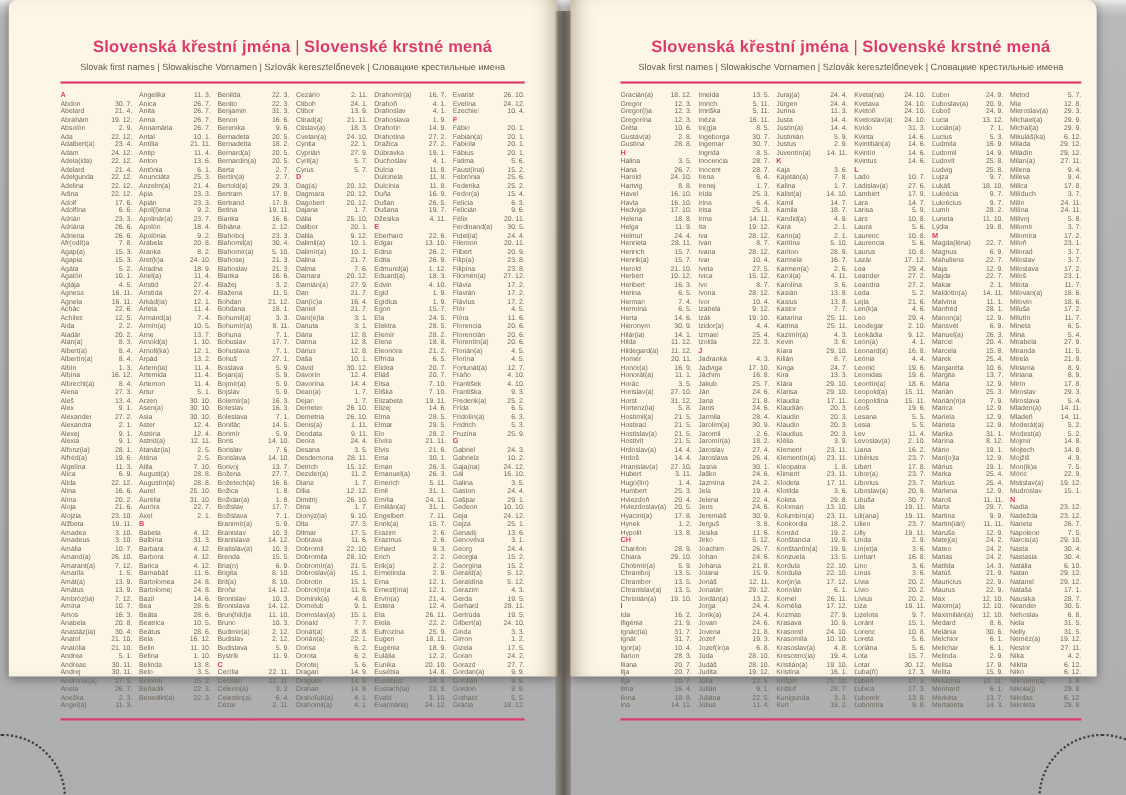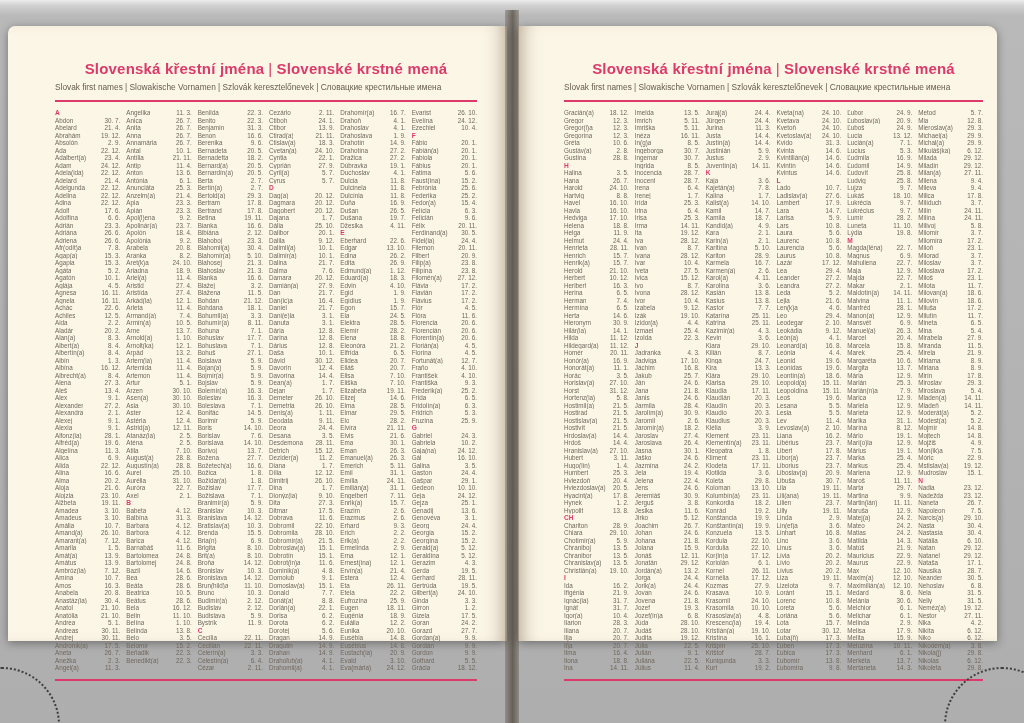--- a/index.html
+++ b/index.html
@@ -8,21 +8,21 @@
     --ink:#6f675d;
   }
   *{margin:0;padding:0;box-sizing:border-box;}
   html,body{width:1024px;height:723px;overflow:hidden;}
   body{
     font-family:"Liberation Sans", sans-serif;
     background:linear-gradient(180deg,#ececec 0%,#cfcfcf 6px,#b9b9b9 16px,#aeaeae 100%);
     position:relative;
   }
   .page{
-    position:absolute;top:26px;height:615px;
+    position:absolute;top:0;height:615px;
     background:var(--paper);
     box-shadow:0 2px 10px rgba(0,0,0,.38);
   }
   .page-left{
     left:8px;width:499px;
     border-radius:7px 2px 0 0;
     box-shadow:0 2px 10px rgba(0,0,0,.38), inset -16px 0 20px -14px rgba(96,74,50,.55);
   }
   .page-right{
     left:518px;width:479px;
@@ -37,20 +37,21 @@
   .title{
     text-align:center;
     color:var(--accent);
     font-size:15px;font-weight:bold;
     letter-spacing:.2px;
     line-height:19px;
     white-space:nowrap;
   }
   .title .sep{font-weight:normal;padding:0 4px;}
   .subtitle{
+    text-align:center;
     color:#645a4e;
     font-size:8.3px;
     line-height:12px;
     margin-top:3px;
     white-space:nowrap;
   }
   .rule{
     height:0;border-top:2px solid var(--accent);
     margin-top:7px;
   }

